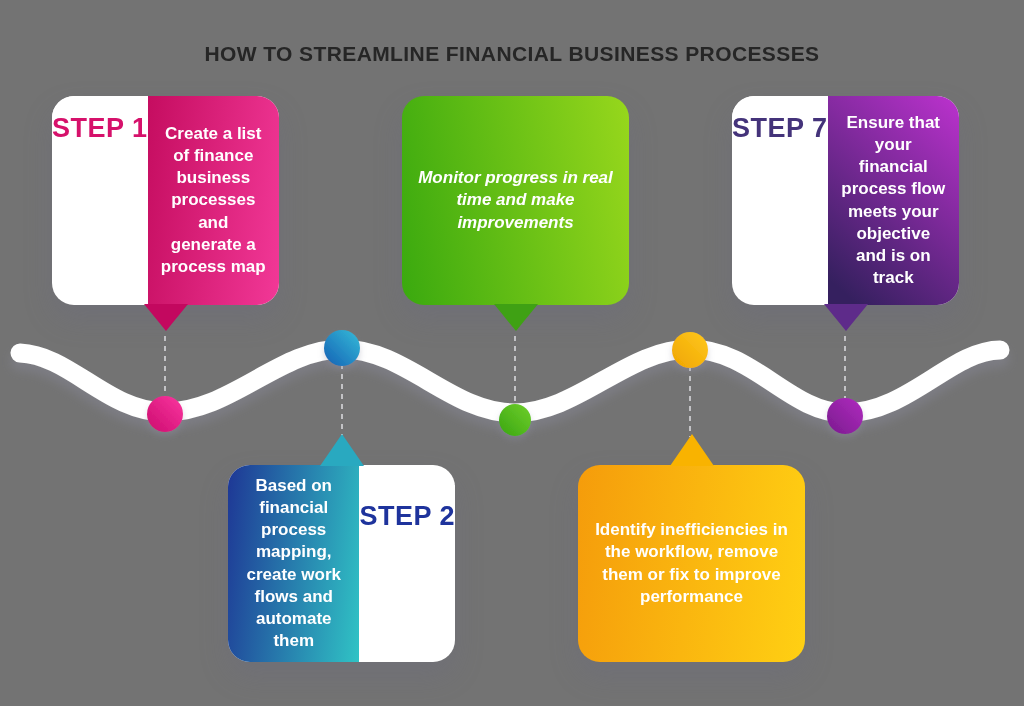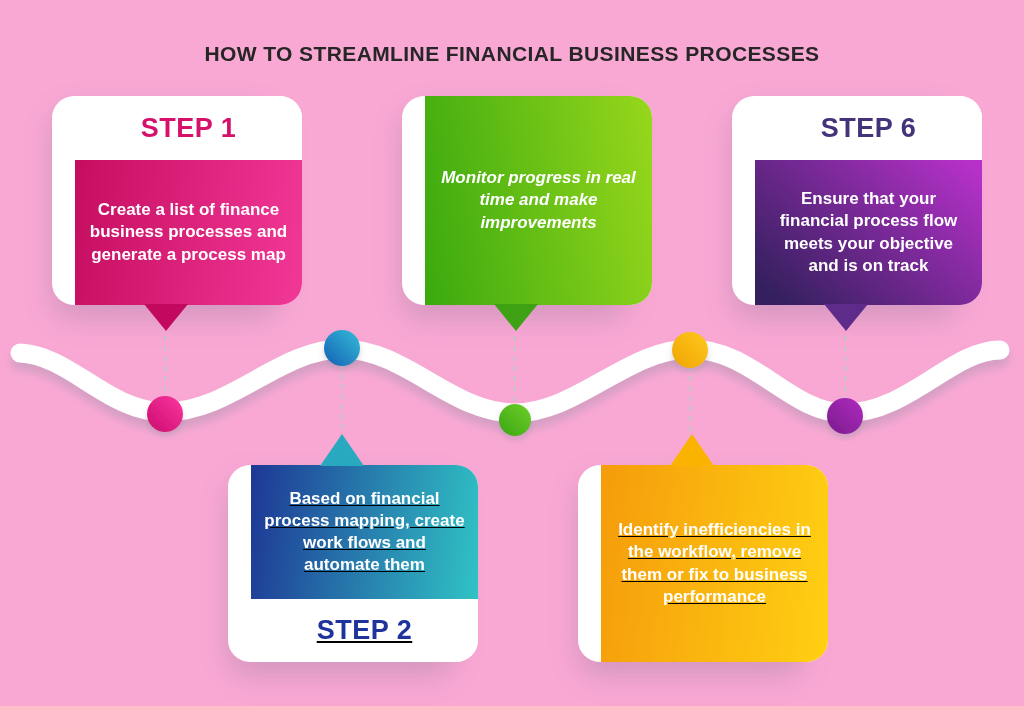--- a/index.html
+++ b/index.html
@@ -12,30 +12,30 @@
     letter-spacing:.4px;
   }
 
   .flow-svg{position:absolute;left:0;top:0;}
 
   .card{
     position:absolute;width:227px;border-radius:22px;
     box-shadow:0 14px 28px rgba(105,105,130,.25);
   }
   .card-top{top:96px;height:209px;}
-  .card-bottom{top:465px;height:197px;text-decoration:underline;}
+  .card-bottom{top:465px;height:197px;}
   .card-inner{
     width:100%;height:100%;border-radius:inherit;overflow:hidden;
-    display:flex;flex-direction:column;background:#fff;padding-left:23px;
+    display:flex;flex-direction:row;background:#fff;
   }
   .card-header,.card-footer{
     height:64px;min-height:64px;background:#ffffff;
     display:flex;align-items:center;justify-content:center;
   }
-  .card-footer{height:63px;min-height:63px;}
+  .card-footer{height:63px;min-height:63px;margin-top:20px;}
   .step-label{font-size:27px;font-weight:700;color:var(--accent);letter-spacing:.5px;}
   .card-body{
     flex:1;display:flex;align-items:center;justify-content:center;
     text-align:center;color:#ffffff;font-size:17px;font-weight:700;
     line-height:1.3;padding:0 13px;
     background:linear-gradient(97deg,var(--grad-a),var(--grad-b));
   }
   .card[data-step="2"] .card-body{background:linear-gradient(80deg,var(--grad-a),var(--grad-b));font-style:italic;}
   .card[data-step="4"] .card-body{background:linear-gradient(42deg,var(--grad-a) 8%,var(--grad-b) 96%);}
 
@@ -46,21 +46,21 @@
   }
   .pointer-up{
     position:absolute;left:50%;top:-31px;transform:translateX(-50%);
     width:0;height:0;border-left:22px solid transparent;border-right:22px solid transparent;
     border-bottom:32px solid var(--pointer);
   }
 </style>
 </head>
 <body>
 
-<div class="stage" style="background: #f9a8d4;">
+<div class="stage" style="background: #737373;">
 
   <div class="page-title" style="color: rgb(38, 38, 38);">HOW TO STREAMLINE FINANCIAL BUSINESS PROCESSES</div>
 
   <svg class="flow-svg" width="1024" height="706" viewBox="0 0 1024 706">
     <defs>
       <filter id="waveShadow" x="-20%" y="-40%" width="140%" height="200%">
         <feDropShadow dx="0" dy="8" stdDeviation="5" flood-color="#8e8ea3" flood-opacity="0.35"></feDropShadow>
       </filter>
       <filter id="dotShadow" x="-60%" y="-60%" width="220%" height="220%">
         <feDropShadow dx="0" dy="4" stdDeviation="3" flood-color="#8e8ea3" flood-opacity="0.35"></feDropShadow>
@@ -121,37 +121,37 @@
   <div class="card card-top" style="left: 402px; --grad-a: #3aa90f; --grad-b: #97d71c; --accent: #2db52d; --pointer: #3fa114;" data-step="2">
     <div class="card-inner">
       <div class="card-body">Monitor progress in real time and make improvements</div>
     </div>
     <div class="pointer-down"></div>
   </div>
 
   <div class="card card-top" style="left: 732px; --grad-a: #35205f; --grad-b: #b631c9; --accent: #44337a; --pointer: #5e2b8a;" data-step="4">
     <div class="card-inner">
       <div class="card-header">
-        <span class="step-label">STEP 6</span>
+        <span class="step-label">STEP 7</span>
       </div>
       <div class="card-body">Ensure that your financial process flow meets your objective and is on track</div>
     </div>
     <div class="pointer-down"></div>
   </div>
 
   <div class="card card-bottom" style="left: 228px; --grad-a: #1e3795; --grad-b: #30c3c5; --accent: #1e339c; --pointer: #29a9c0;" data-step="1">
     <div class="card-inner">
       <div class="card-body">Based on financial process mapping, create work flows and automate them</div>
       <div class="card-footer">
         <span class="step-label">STEP 2</span>
       </div>
     </div>
     <div class="pointer-up"></div>
   </div>
 
   <div class="card card-bottom" style="left: 578px; --grad-a: #f59c0b; --grad-b: #ffd013; --accent: #f79a1f; --pointer: #f9b300;" data-step="3">
     <div class="card-inner">
-      <div class="card-body">Identify inefficiencies in the workflow, remove them or fix to business performance</div>
+      <div class="card-body">Identify inefficiencies in the workflow, remove them or fix to improve performance</div>
     </div>
     <div class="pointer-up"></div>
   </div>
 
 </div>
 
 </body></html>

